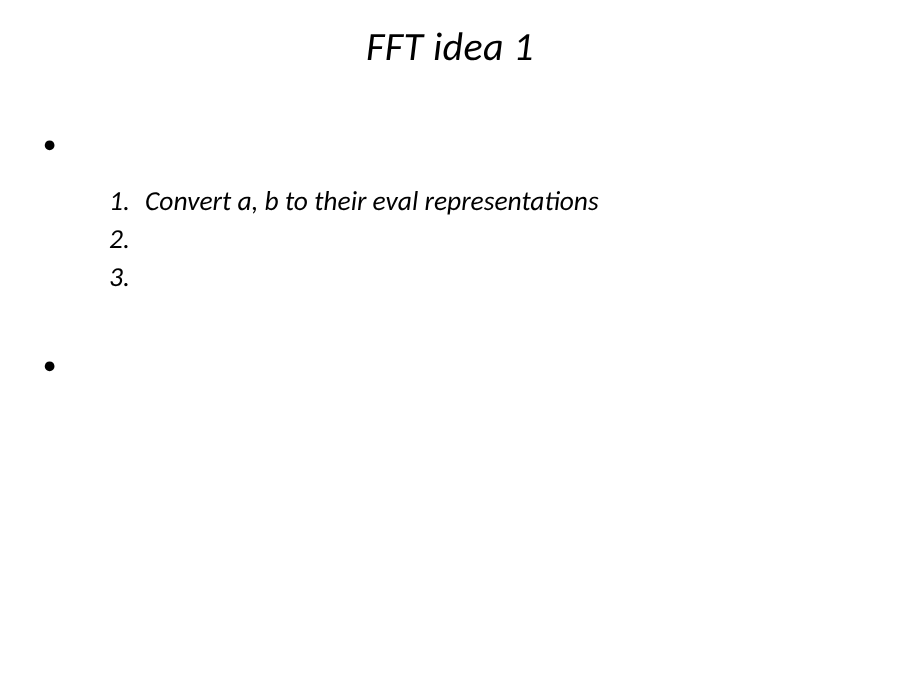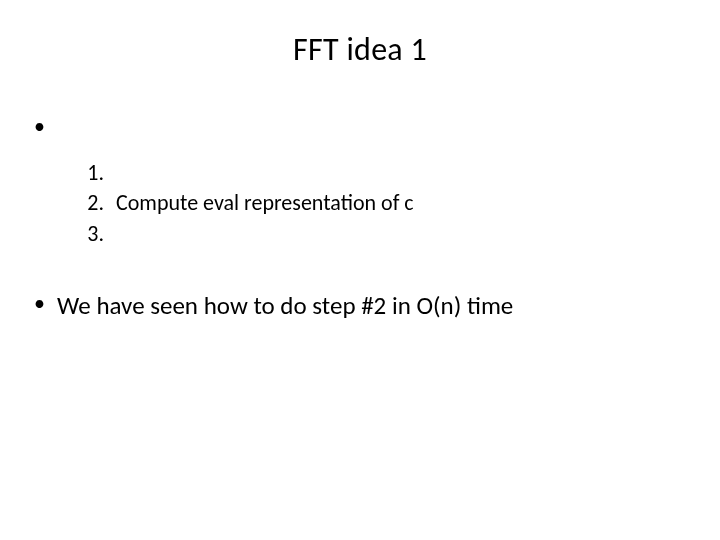--- a/index.html
+++ b/index.html
@@ -7,21 +7,22 @@
       width: 720px;
       height: 540px;
       background: #fff;
       font-family: Calibri, Arial, sans-serif;
       color: #000;
       overflow: hidden;
     }
     .slide {
       width: 100%;
       height: 100%;
-      padding: 30px 30px 0 30px;
+      padding: 18px 30px 0 30px;
+      font-style: italic;
     }
     .title {
       text-align: center;
       font-size: 32px;
       font-weight: 400;
       margin-bottom: 44px;
       letter-spacing: 0.3px;
     }
     .bullet-row {
       display: flex;
@@ -58,27 +59,26 @@
 <div class="slide">
   <h1 class="title">FFT idea 1</h1>
 
   <div class="bullet-row">
     <span class="bullet-marker">•</span>
   </div>
 
   <div class="numbered-list">
     <div class="numbered-row">
       <span class="num-marker">1.</span>
+      <span>Convert a, b to their eval representations</span>
     </div>
     <div class="numbered-row">
       <span class="num-marker">2.</span>
-      <span>Compute eval representation of c</span>
     </div>
     <div class="numbered-row">
       <span class="num-marker">3.</span>
     </div>
   </div>
 
   <div class="bullet-row">
     <span class="bullet-marker">•</span>
-    <span>We have seen how to do step #2 in O(n) time</span>
   </div>
 </div>
 
 </body></html>

